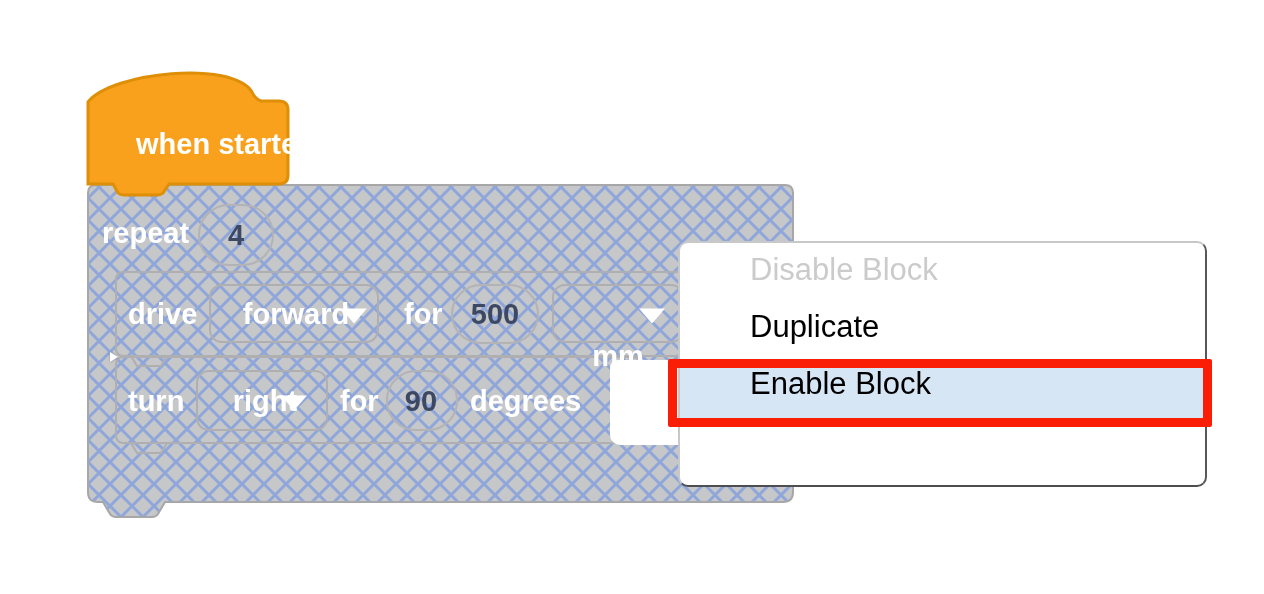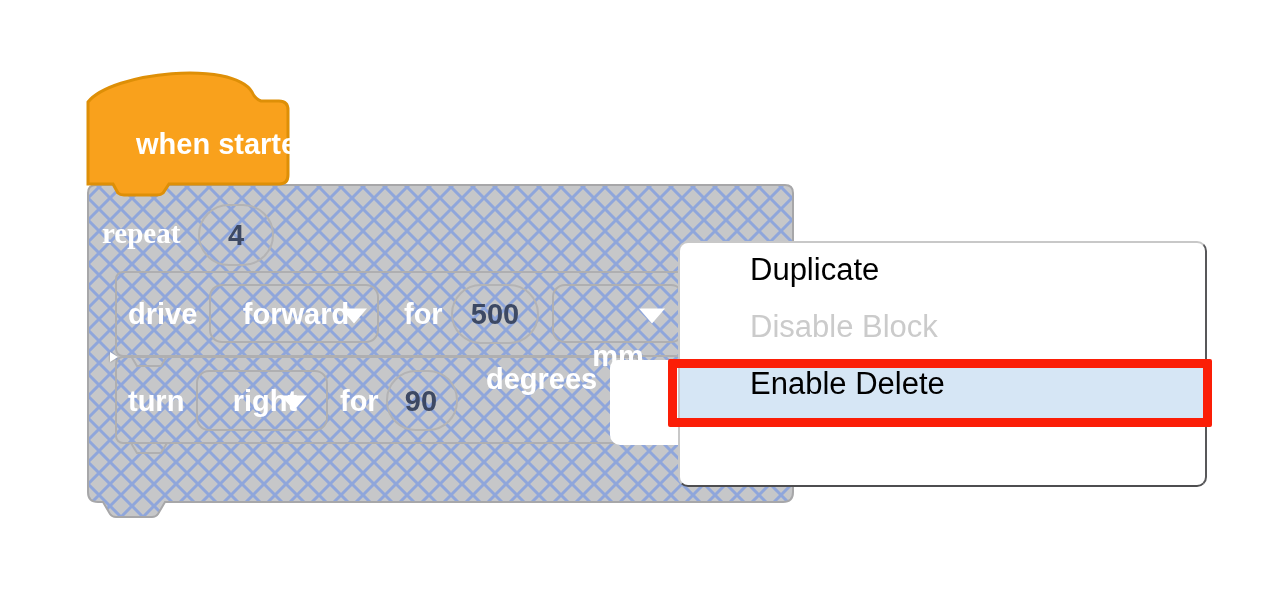--- a/index.html
+++ b/index.html
@@ -86,43 +86,43 @@
       <rect x="387" y="371" width="70" height="59" rx="29"></rect>
     </g>
 
     <path d="M 88,184 L 88,102 C 112,72 232,60 252,92 Q 255,99 261,101 L 279,101
          Q 288,101 288,110 L 288,175 Q 288,184 279,184 L 169,184 L 163,193
          Q 161,195 157,195 L 124,195 Q 120,195 118,193 L 113,184 Z" fill="#F9A11C" stroke="#DE8F07" stroke-width="3"></path>
   </svg>
 
   <div class="bt" style="left:101px;top:127px;margin-left:35px;">when started</div>
 
-  <div class="bt" style="left:102px;top:216px;font-family:Liberation Serif, serif;">repeat</div>
+  <div class="bt" style="left:102px;top:216px;">repeat</div>
   <div class="bt num ctr" style="left:236px;top:235px;">4</div>
 
   <div class="bt" style="left:128px;top:297px;">drive</div>
   <div class="bt ctr" style="left:296px;top:314px;">forward</div>
   <div class="caret" style="left:354px;top:316px;"></div>
   <div class="bt" style="left:404px;top:297px;">for</div>
   <div class="bt num ctr" style="left:495px;top:314px;">500</div>
   <div class="bt ctr" style="left:618px;top:314px;margin-top:42px;">mm</div>
   <div class="caret" style="left:652px;top:316px;"></div>
 
   <div class="bt" style="left:128px;top:384px;">turn</div>
   <div class="bt ctr" style="left:245px;top:401px;margin-left:20px;">right</div>
   <div class="caret" style="left:294px;top:403px;"></div>
   <div class="bt" style="left:340px;top:384px;">for</div>
   <div class="bt num ctr" style="left:421px;top:401px;">90</div>
-  <div class="bt" style="left:470px;top:362px;margin-left:16px;">degrees</div>
+  <div class="bt" style="left:470px;top:384px;">degrees</div>
 
   <div id="cursor"></div>
 
   <div id="white-patch"></div>
 
   <div id="context-menu">
+    <div class="menu-item disabled">Disable Block</div>
     <div class="menu-item">Duplicate</div>
-    <div class="menu-item disabled">Disable Block</div>
-    <div class="menu-item highlighted">Enable Delete</div>
+    <div class="menu-item highlighted">Enable Block</div>
   </div>
 
   <div id="annotation-rect"></div>
 
 </div>
 
 </body></html>

